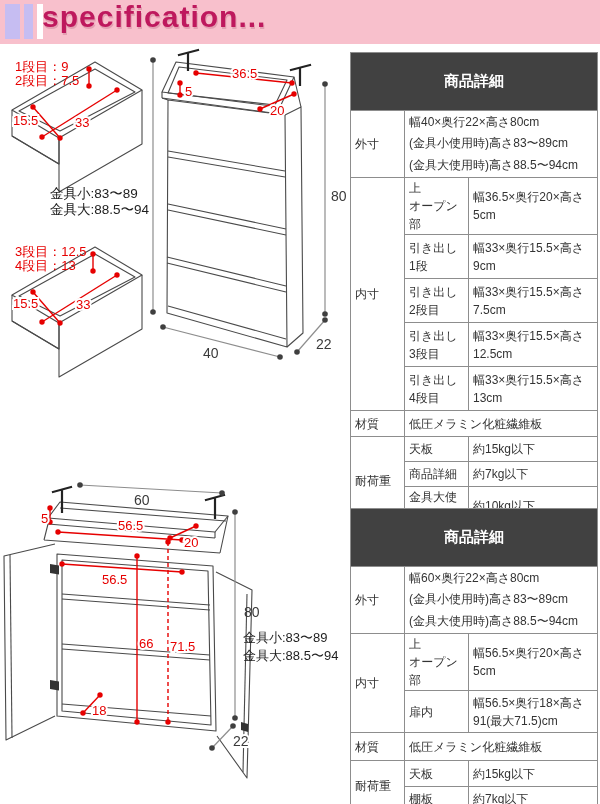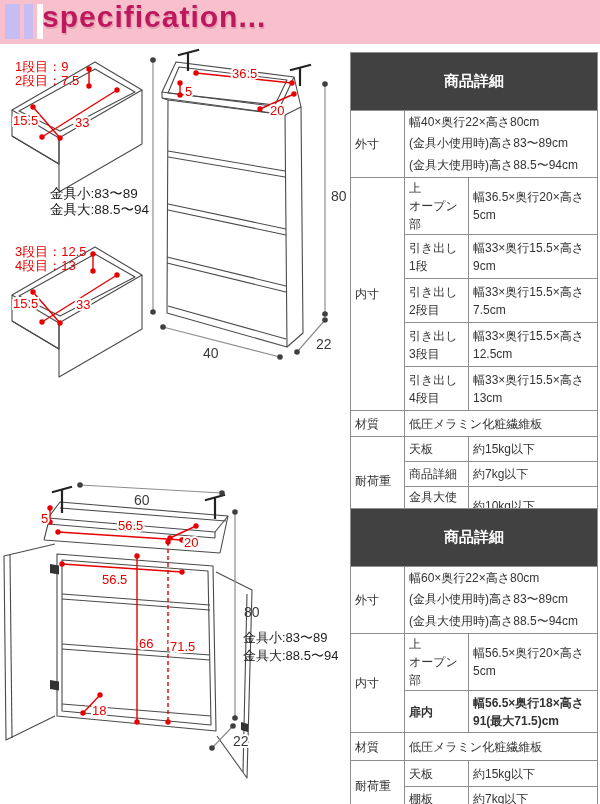--- a/index.html
+++ b/index.html
@@ -32,21 +32,21 @@
   
   .spec{position:absolute;left:350px;width:248px;border-collapse:collapse;table-layout:fixed;
         font-size:12px;color:#333;background:#fff;}
   .spec td{border:1px solid #8d8d8d;padding:1px 4px;vertical-align:middle;
            white-space:pre-line;line-height:1.5;overflow:hidden;}
   .spec td.ttl{background:var(--table-header);color:#fff;text-align:center;font-weight:bold;
                font-size:15px;padding:17px;}
   .spec td.tall{line-height:1.8;}
   .t1{top:52px;} .t2{top:508px;}
   tr.h22{height:22px;} tr.h66{height:66px;} tr.h62{height:62px;} tr.h44{height:44px;}
-  tr.h46{height:46px;} tr.h42{height:42px;font-weight:bold;} tr.h28{height:28px;} tr.h26{height:26px;}
+  tr.h46{height:46px;} tr.h42{height:42px;} tr.h28{height:28px;} tr.h26{height:26px;}
   tr.h25{height:25px;} tr.h43{height:43px;}
 </style>
 </head>
 <body>
 
 <div class="hdr">
   <div class="bar bar1"></div>
   <div class="bar bar2"></div>
   <div class="bar bar3"></div>
   <div class="title">specification...</div>

